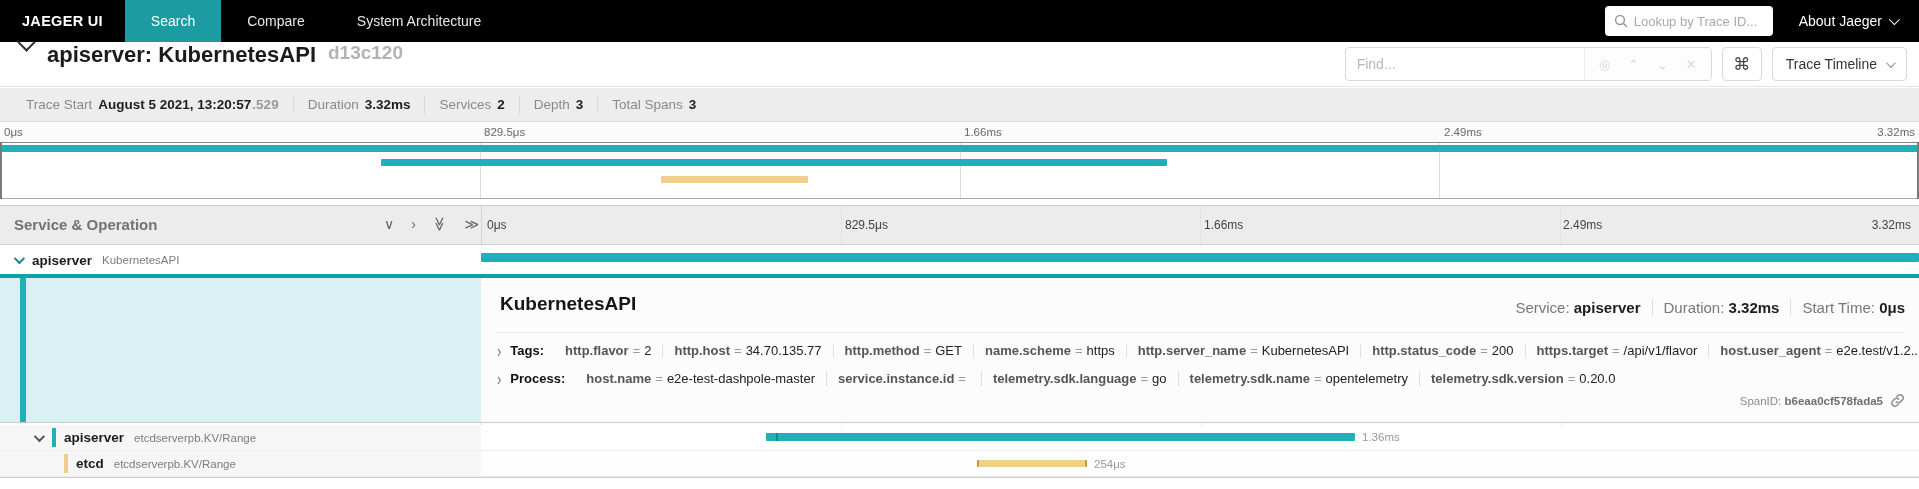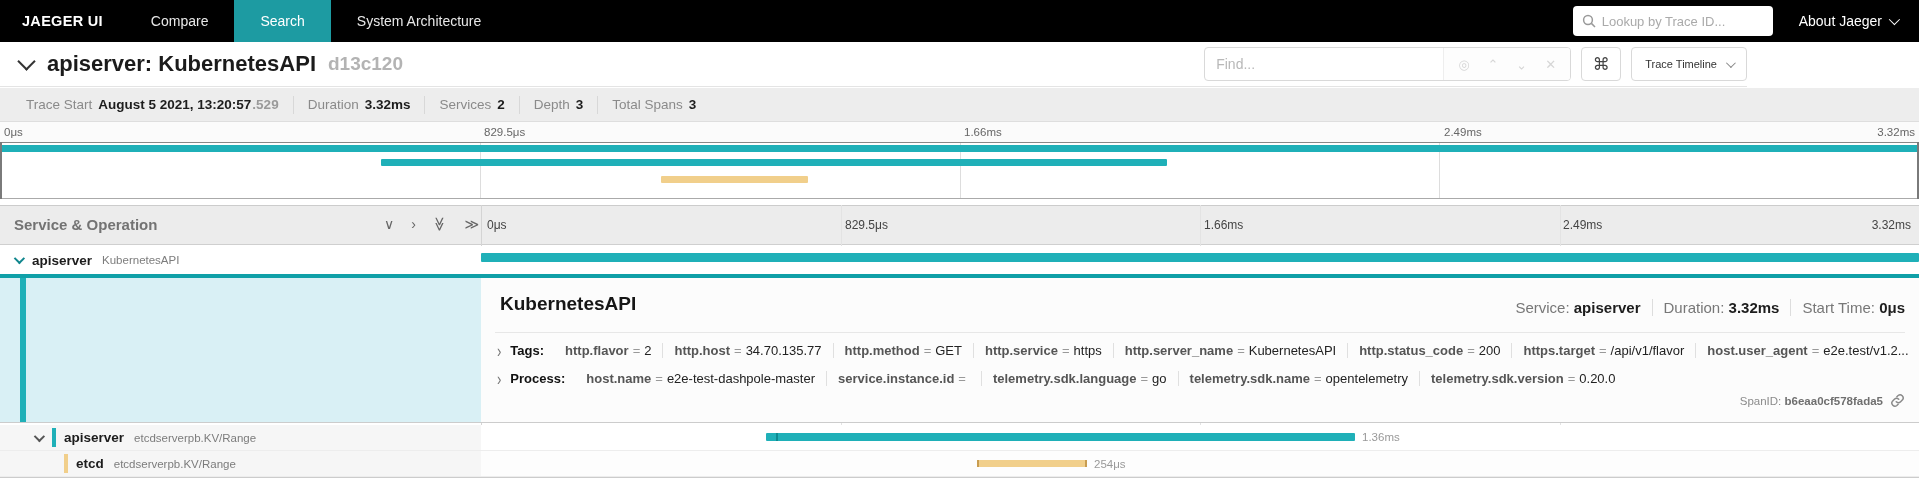--- a/index.html
+++ b/index.html
@@ -7,38 +7,38 @@
   #app {
     position:relative; width:1919px; height:489px; overflow:hidden;
     font-family:"Liberation Sans","DejaVu Sans",sans-serif; color:#222; background:#fff;
   }
   
   .nav { position:absolute; left:0; top:0; width:1919px; height:42px; background:#000000; display:flex; align-items:center; }
   .brand { color:#fff; font-weight:bold; font-size:14.5px; padding:0 22px; letter-spacing:.3px; }
   .nav-tab { color:#e8e8e8; font-size:14px; height:42px; display:flex; align-items:center; padding:0 26px; cursor:pointer; }
   .nav-tab.active { background:#1d9ba2; color:#fff; }
   .nav-right { margin-left:auto; display:flex; align-items:center; gap:26px; padding-right:22px; }
-  .lookup { width:200px; height:30px; background:#fff; border-radius:4px; display:flex; align-items:center; padding:0 9px; gap:6px; }
+  .lookup { width:168px; height:30px; background:#fff; border-radius:4px; display:flex; align-items:center; padding:0 9px; gap:6px; }
   .lookup input { border:none; outline:none; width:100%; font-size:13px; color:#333; background:transparent; font-family:inherit; }
   .lookup input::placeholder { color:#aaa; }
   .about { color:#fff; font-size:14px; display:flex; align-items:center; gap:7px; cursor:pointer; }
   .chev { width:8px; height:8px; border-right:1.6px solid currentColor; border-bottom:1.6px solid currentColor; transform:rotate(45deg) translateY(-2px); display:inline-block; }
   
-  .trace-head { position:absolute; left:0; top:42px; width:1747px; height:45px; background:#fff; border-bottom:1px solid #e4e4e4; display:flex; align-items:center; }
+  .trace-head { position:absolute; left:0; top:42px; width:1919px; height:45px; background:#fff; border-bottom:1px solid #e4e4e4; display:flex; }
   .big-chev { width:13px; height:13px; border-right:2.5px solid #333; border-bottom:2.5px solid #333; transform:rotate(45deg); margin:-6px 14px 0 20px; }
   .trace-title { font-size:22px; font-weight:bold; color:#1b1b1b; }
   .trace-id { font-size:19px; color:#b3b3b3; font-weight:bold; margin-left:12px; }
-  .head-right { margin-left:auto; display:flex; align-items:center; }
+  .head-right { margin-left:auto; display:flex; align-items:center; padding-right:12px; }
   .find-group { display:flex; align-items:center; border:1px solid #d9d9d9; border-radius:4px; height:34px; overflow:hidden; background:#fff; }
   .find-group input { border:none; outline:none; width:238px; padding:0 11px; font-size:14px; color:#333; font-family:inherit; }
   .find-group input::placeholder { color:#b8b8b8; }
   .find-icons { display:flex; align-items:center; gap:18px; padding:0 14px; height:100%; border-left:1px solid #eee; background:#fdfdfd; color:#d6d6d6; font-size:13px; }
   .btn { border:1px solid #d9d9d9; border-radius:4px; height:34px; display:flex; align-items:center; justify-content:center; background:#fff; color:#444; cursor:pointer; }
   .btn.kbd { width:40px; margin-left:10px; font-size:17px; }
-  .btn.view { margin-left:10px; padding:0 13px; font-size:11px; gap:9px; color:#333; }
+  .btn.view { margin-left:10px; padding:0 13px; font-size:14px; gap:9px; color:#333; }
   .btn.view .chev { border-color:#888; width:7px; height:7px; }
   
   .stats { position:absolute; left:0; top:88px; width:1919px; height:34px; background:#ededed; border-bottom:1px solid #dedede; display:flex; align-items:center; font-size:13.5px; color:#8a8a8a; padding-left:12px; }
   .stat { display:flex; align-items:center; gap:6px; padding:0 14px; border-right:1px solid #d8d8d8; height:18px; }
   .stat:last-child { border-right:none; }
   .stat b { color:#1d1d1d; }
   .stat .frac { color:#9a9a9a; font-weight:bold; margin-left:-5px; }
   
   .mini-ticks { position:absolute; left:0; top:122px; width:1919px; height:20px; background:#fbfbfb; font-size:11.5px; color:#666; }
   .mini-ticks span { position:absolute; top:4px; }
@@ -100,22 +100,22 @@
   .yellow-bg { background:#f1cf8b; }
   .yellow-dark-bg { background:#c89c50; }
   .nav-tab.active { background:#1d9ba2; }
 </style></head>
 <body>
 
 <div id="app">
 
   <div class="nav">
     <div class="brand">JAEGER UI</div>
+    <div class="nav-tab active">Search</div>
     <div class="nav-tab">Compare</div>
-    <div class="nav-tab active">Search</div>
     <div class="nav-tab">System Architecture</div>
     <div class="nav-right">
       <div class="lookup">
         <span>
           <svg width="14" height="14" viewBox="0 0 14 14">
               <circle cx="6" cy="6" r="4.4" fill="none" stroke="#999" stroke-width="1.5"></circle>
               <line x1="9.4" y1="9.4" x2="13" y2="13" stroke="#999" stroke-width="1.5"></line>
             </svg>
         </span>
         <input placeholder="Lookup by Trace ID..." style="">
@@ -235,21 +235,21 @@
       <span class="m"><span>Start Time:</span> <b>0μs</b></span>
     </div>
     <div class="detail-hr"></div>
 
     <div class="kv-row" style="top:65px">
       <span class="arrow">›</span>
       <span class="lbl">Tags:</span>
       <span class="kv"><span class="k">http.flavor</span><span class="eq">=</span><span class="v">2</span></span>
       <span class="kv"><span class="k">http.host</span><span class="eq">=</span><span class="v">34.70.135.77</span></span>
       <span class="kv"><span class="k">http.method</span><span class="eq">=</span><span class="v">GET</span></span>
-      <span class="kv"><span class="k">http.service</span><span class="eq">=</span><span class="v">https</span></span>
+      <span class="kv"><span class="k">name.scheme</span><span class="eq">=</span><span class="v">https</span></span>
       <span class="kv"><span class="k">http.server_name</span><span class="eq">=</span><span class="v">KubernetesAPI</span></span>
       <span class="kv"><span class="k">http.status_code</span><span class="eq">=</span><span class="v">200</span></span>
       <span class="kv"><span class="k">https.target</span><span class="eq">=</span><span class="v">/api/v1/flavor</span></span>
       <span class="kv"><span class="k">host.user_agent</span><span class="eq">=</span><span class="v">e2e.test/v1.2...</span></span>
     </div>
 
     <div class="kv-row" style="top:93px">
       <span class="arrow">›</span>
       <span class="lbl">Process:</span>
       <span class="kv"><span class="k">host.name</span><span class="eq">=</span><span class="v">e2e-test-dashpole-master</span></span>

